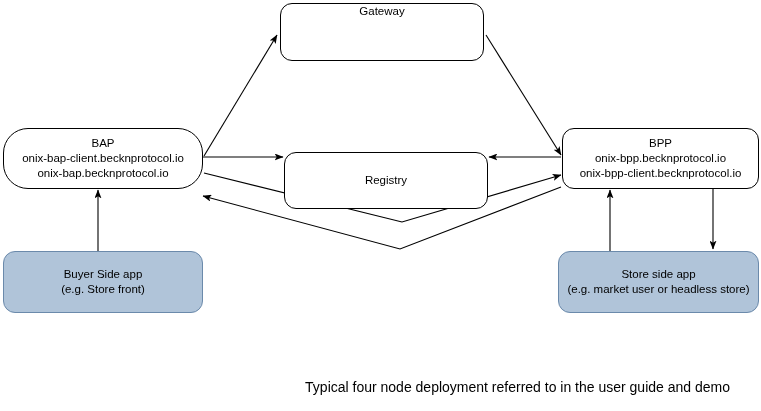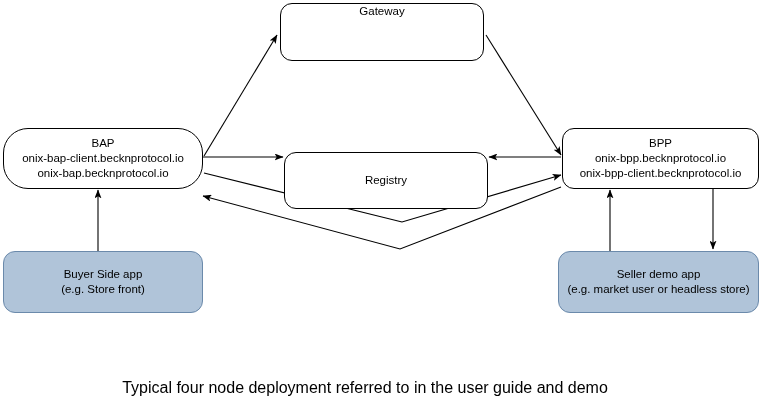--- a/index.html
+++ b/index.html
@@ -50,22 +50,22 @@
     width: 761px;
     height: 411px;
     z-index: 1;
     pointer-events: none;
   }
   .caption {
     position: absolute;
     left: 0;
     top: 380px;
     width: 730px;
-    text-align: center;
-    font-size: 16px;
+    text-align: right;
+    font-size: 14px;
     line-height: 15px;
     color: #000000;
   }
 </style>
 </head>
 <body>
 
 <div id="canvas">
 
   <svg id="svg-arrows" viewBox="0 0 761 411" width="761" height="411" xmlns="http://www.w3.org/2000/svg">
@@ -113,19 +113,19 @@
     <span class="line">onix-bpp.becknprotocol.io</span>
     <span class="line">onix-bpp-client.becknprotocol.io</span>
   </div>
 
   <div class="node app" style="left:3px; top:251px; width:200px; height:62px;">
     <span class="line">Buyer Side app</span>
     <span class="line">(e.g. Store front)</span>
   </div>
 
   <div class="node app" style="left:558px; top:251px; width:201px; height:62px;">
-    <span class="line">Seller demo app</span>
+    <span class="line">Store side app</span>
     <span class="line">(e.g. market user or headless store)</span>
   </div>
 
   <div class="caption">Typical four node deployment referred to in the user guide and demo</div>
 
 </div>
 
 </body></html>

